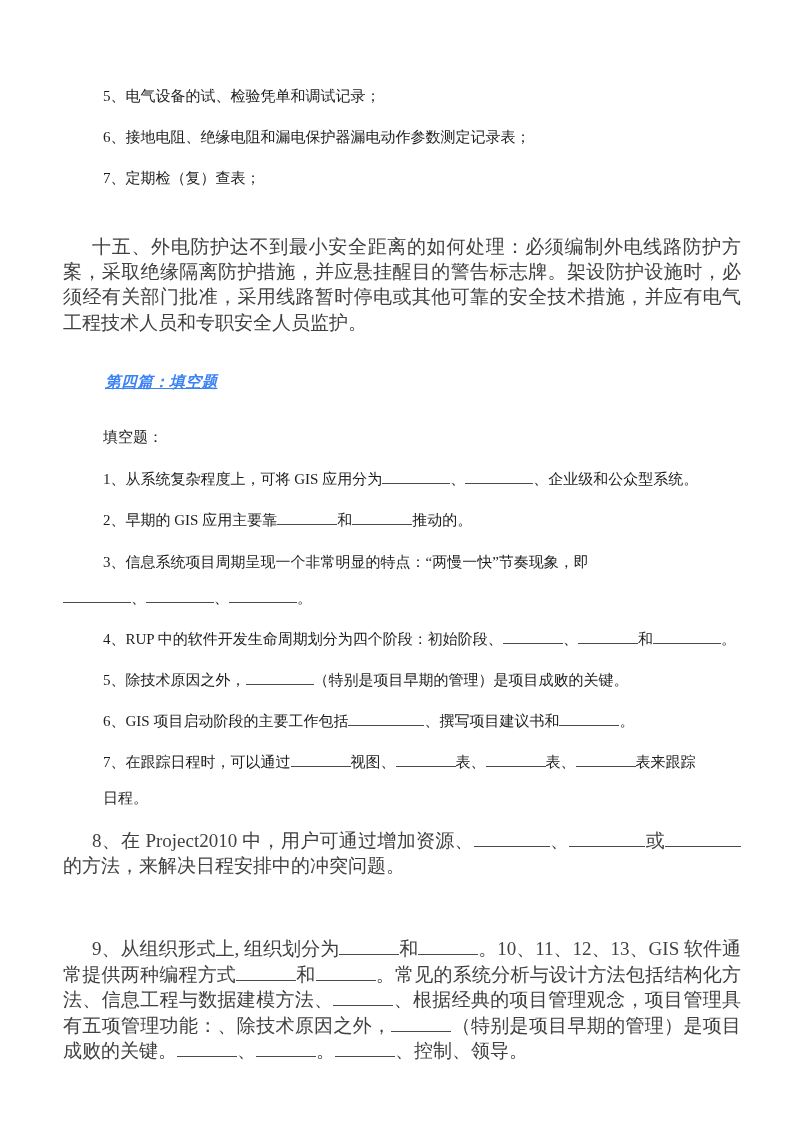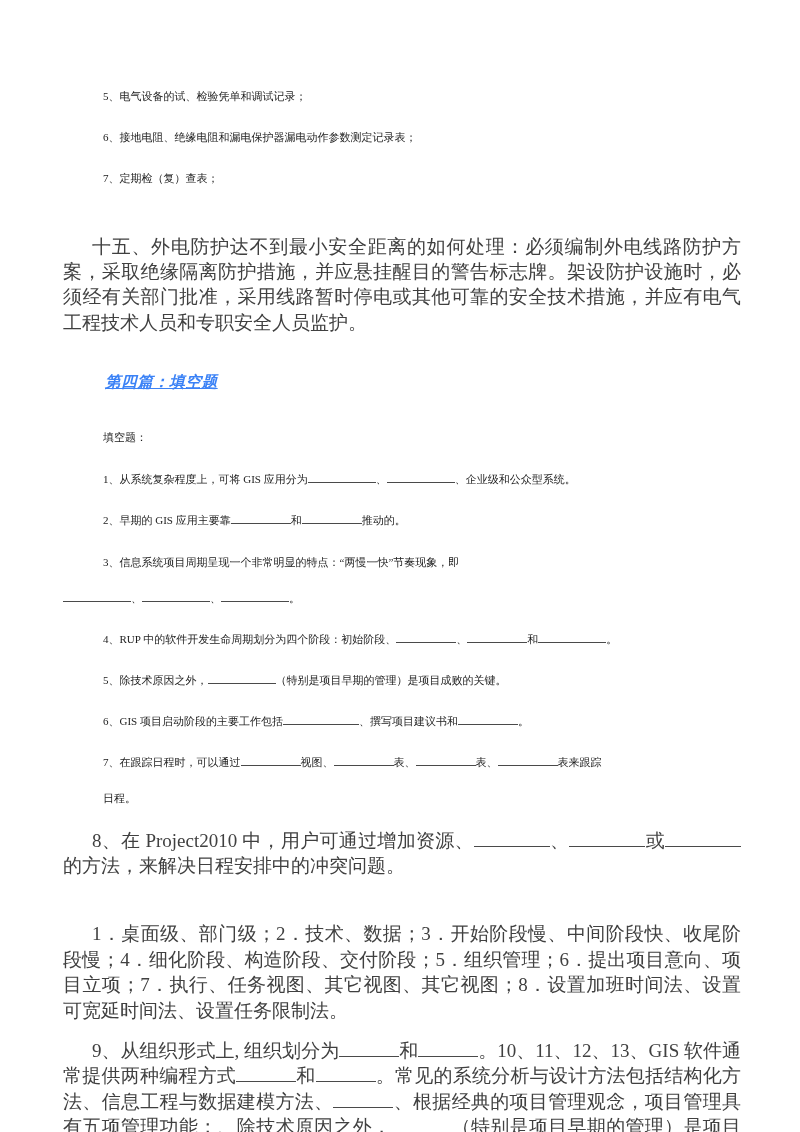--- a/index.html
+++ b/index.html
@@ -27,21 +27,21 @@
   }
   .content {
     position: absolute;
     left: 63px;
     top: 84px;
     width: 678px;
   }
 
   
   .item {
-    font-size: 11px;
+    font-size: 15px;
     line-height: 25px;
     color: #1c1c1c;
     margin: 0 0 16.2px 0;
     padding-left: 40px;
     white-space: nowrap;
   }
   .item.first { margin-top: 0; }
 
   
   .para {
@@ -147,21 +147,20 @@
     <div class="item">
       <span>日程。</span>
     </div>
 
     <p class="para" style="margin-bottom:28px;">
       <span>8、在 Project2010 中，用户可通过增加资源、</span><span class="blank b9"></span><span>、</span><span class="blank b9"></span><span>或</span><span class="blank b9"></span><span>的方法，来解决日程安排中的冲突问题。</span>
     </p>
 
     <div class="gap-15"></div>
 
-    <p class="para">1．桌面级、部门级；2．技术、数据；3．开始阶段慢、中间阶段快、收尾阶段慢；4．细化阶段、构造阶段、交付阶段；5．组织管理；6．提出项目意向、项目立项；7．执行、任务视图、其它视图、其它视图；8．设置加班时间法、设置可宽延时间法、设置任务限制法。</p>
 
     <div class="gap-15"></div>
 
     <p class="para">
       <span>9、从组织形式上, 组织划分为</span><span class="blank b7"></span><span>和</span><span class="blank b7"></span><span>。10、11、12、13、GIS 软件通常提供两种编程方式</span><span class="blank b7"></span><span>和</span><span class="blank b7"></span><span>。常见的系统分析与设计方法包括结构化方法、信息工程与数据建模方法、</span><span class="blank b7"></span><span>、根据经典的项目管理观念，项目管理具有五项管理功能：、除技术原因之外，</span><span class="blank b7"></span><span>（特别是项目早期的管理）是项目成败的关键。</span><span class="blank b7"></span><span>、</span><span class="blank b7"></span><span>。</span><span class="blank b7"></span><span>、控制、领导。</span>
     </p>
 
   </div>
 </div>
 

